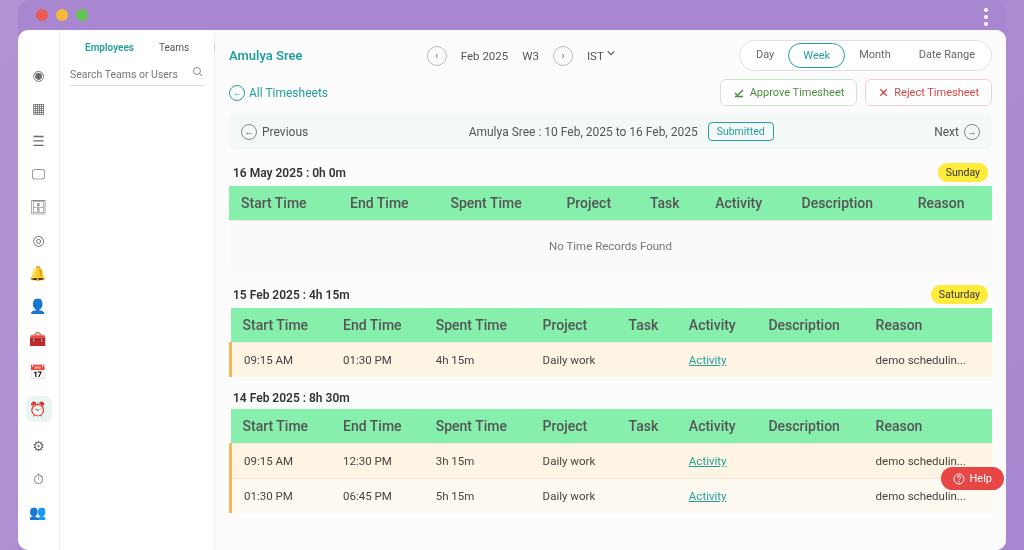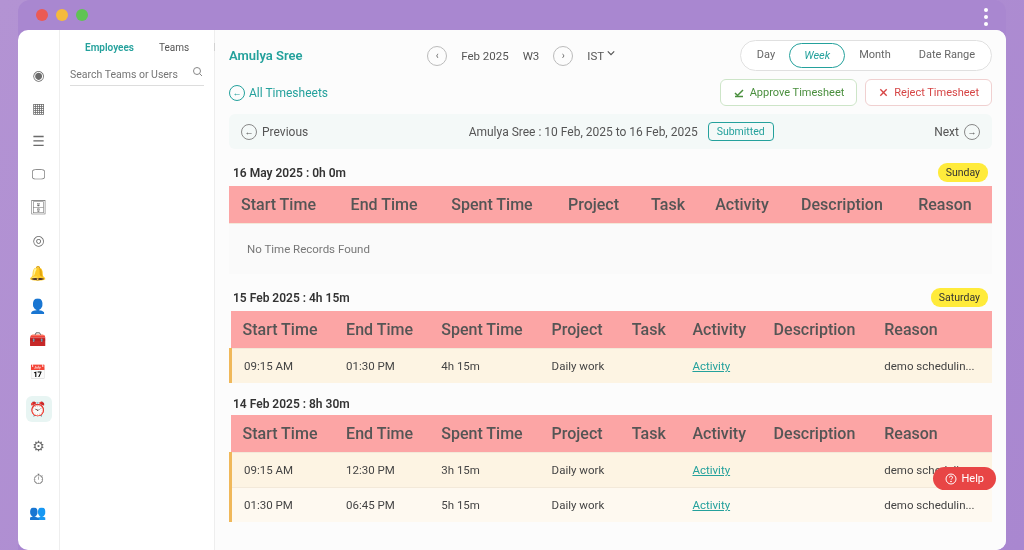--- a/index.html
+++ b/index.html
@@ -25,45 +25,45 @@
 .search-input { width: 100%; border: none; border-bottom: 1px solid #ddd; font-size: 10.5px; padding: 4px 18px 4px 0; outline: none; color: #888; }
 .search-icon { position: absolute; right: 0; top: 3px; color: #888; font-size: 12px; }
 .main { flex: 1; overflow-y: auto; padding: 10px 14px 0 14px; background: #fcfcfc; }
 .topbar { display: flex; align-items: center; justify-content: space-between; margin-bottom: 8px; }
 .emp-name { color: #24a19c; font-weight: 600; font-size: 13px; }
 .period-nav { display: flex; align-items: center; gap: 14px; font-size: 11.5px; color: #555; }
 .circ-btn { width: 20px; height: 20px; border: 1px solid #bbb; border-radius: 50%; display: flex; align-items: center; justify-content: center; cursor: pointer; font-size: 10px; color: #666; }
 .tz { display: flex; align-items: flex-start; gap: 3px; }
 .view-switch { display: flex; align-items: flex-start; gap: 0; border: 1px solid #e0e0e0; border-radius: 20px; padding: 2px; background: #fff; }
 .view-switch span { font-size: 11px; padding: 5px 14px; border-radius: 16px; cursor: pointer; color: #666; }
-.view-switch span.active { border: 1.5px solid #24a19c; color: #24a19c; font-style: italic; }
+.view-switch span.active { border: 1.5px solid #24a19c; color: #24a19c; }
 .row2 { display: flex; align-items: center; justify-content: space-between; margin-bottom: 8px; }
 .back-link { display: flex; align-items: center; gap: 4px; color: #24a19c; font-size: 12px; cursor: pointer; }
 .back-circ { width: 16px; height: 16px; border: 1.5px solid #24a19c; border-radius: 50%; display: flex; align-items: center; justify-content: center; font-size: 9px; }
 .actions { display: flex; gap: 8px; }
 .btn { border: 1px solid #ddd; border-radius: 6px; padding: 6px 12px; font-size: 11px; background: #fff; cursor: pointer; display: flex; align-items: center; gap: 5px; }
 .btn.approve { color: #4a8f3e; border-color: #cde5c8; }
 .btn.reject { color: #d64545; border-color: #f0d0d0; }
 .row3 { background: #f4f9f8; border-radius: 6px; padding: 8px 12px; display: flex; align-items: center; justify-content: space-between; margin-bottom: 10px; }
 .nav-link { display: flex; align-items: center; gap: 5px; color: #555; font-size: 12px; cursor: pointer; }
 .nav-link .circ-arrow { width: 16px; height: 16px; border: 1.5px solid #888; border-radius: 50%; display: flex; align-items: center; justify-content: center; font-size: 9px; }
 .range-info { font-size: 12px; color: #555; display: flex; align-items: center; gap: 10px; }
 .status-pill { border: 1px solid #24a19c; color: #24a19c; border-radius: 4px; padding: 2px 8px; font-size: 10.5px; }
 .day-section { margin-bottom: 10px; }
 .day-head { display: flex; justify-content: space-between; align-items: center; padding: 4px 4px; }
 .day-title { font-size: 12px; font-weight: 600; color: #333; }
 .day-badge { background: #ffeb3b; color: #333; font-size: 10.5px; padding: 3px 8px; border-radius: 9px; }
 .tbl { width: 100%; border-collapse: collapse; }
-.tbl th { background: #fca5a5; text-align: left; font-size: 16px; font-weight: 500; color: #555; padding: 9px 12px; }
+.tbl th { background: #86efac; text-align: left; font-size: 14px; font-weight: 500; color: #555; padding: 9px 12px; }
 .tbl td { font-size: 11.5px; color: #444; padding: 10px 12px; border-top: 1px solid #f3e9d9; }
-.tbl td.no-rec { color: #777; padding: 18px; background: #fafafa; }
+.tbl td.no-rec { text-align: center; color: #777; padding: 18px; background: #fafafa; }
 .tbl tbody tr.entry { background: #fdf4e3; border-left: 3px solid #f0b85a; }
 .tbl tbody tr.entry:nth-child(even) { background: #fef9f0; }
 .activity-link { color: #24a19c; text-decoration: underline; cursor: pointer; }
-.help-btn { position: absolute; bottom: 60px; right: 28px; background: #e84545; color: #fff; border-radius: 16px; padding: 5px 12px; font-size: 11px; display: flex; align-items: center; gap: 4px; cursor: pointer; }
+.help-btn { position: absolute; bottom: 60px; right: 20px; background: #e84545; color: #fff; border-radius: 16px; padding: 5px 12px; font-size: 11px; display: flex; align-items: center; gap: 4px; cursor: pointer; }
 svg { display: block; }
 </style>
 </head>
 <body>
 
 <div class="browser-frame">
   <div class="titlebar">
     <div class="traffic">
       <div class="dot red"></div>
       <div class="dot yellow"></div>

